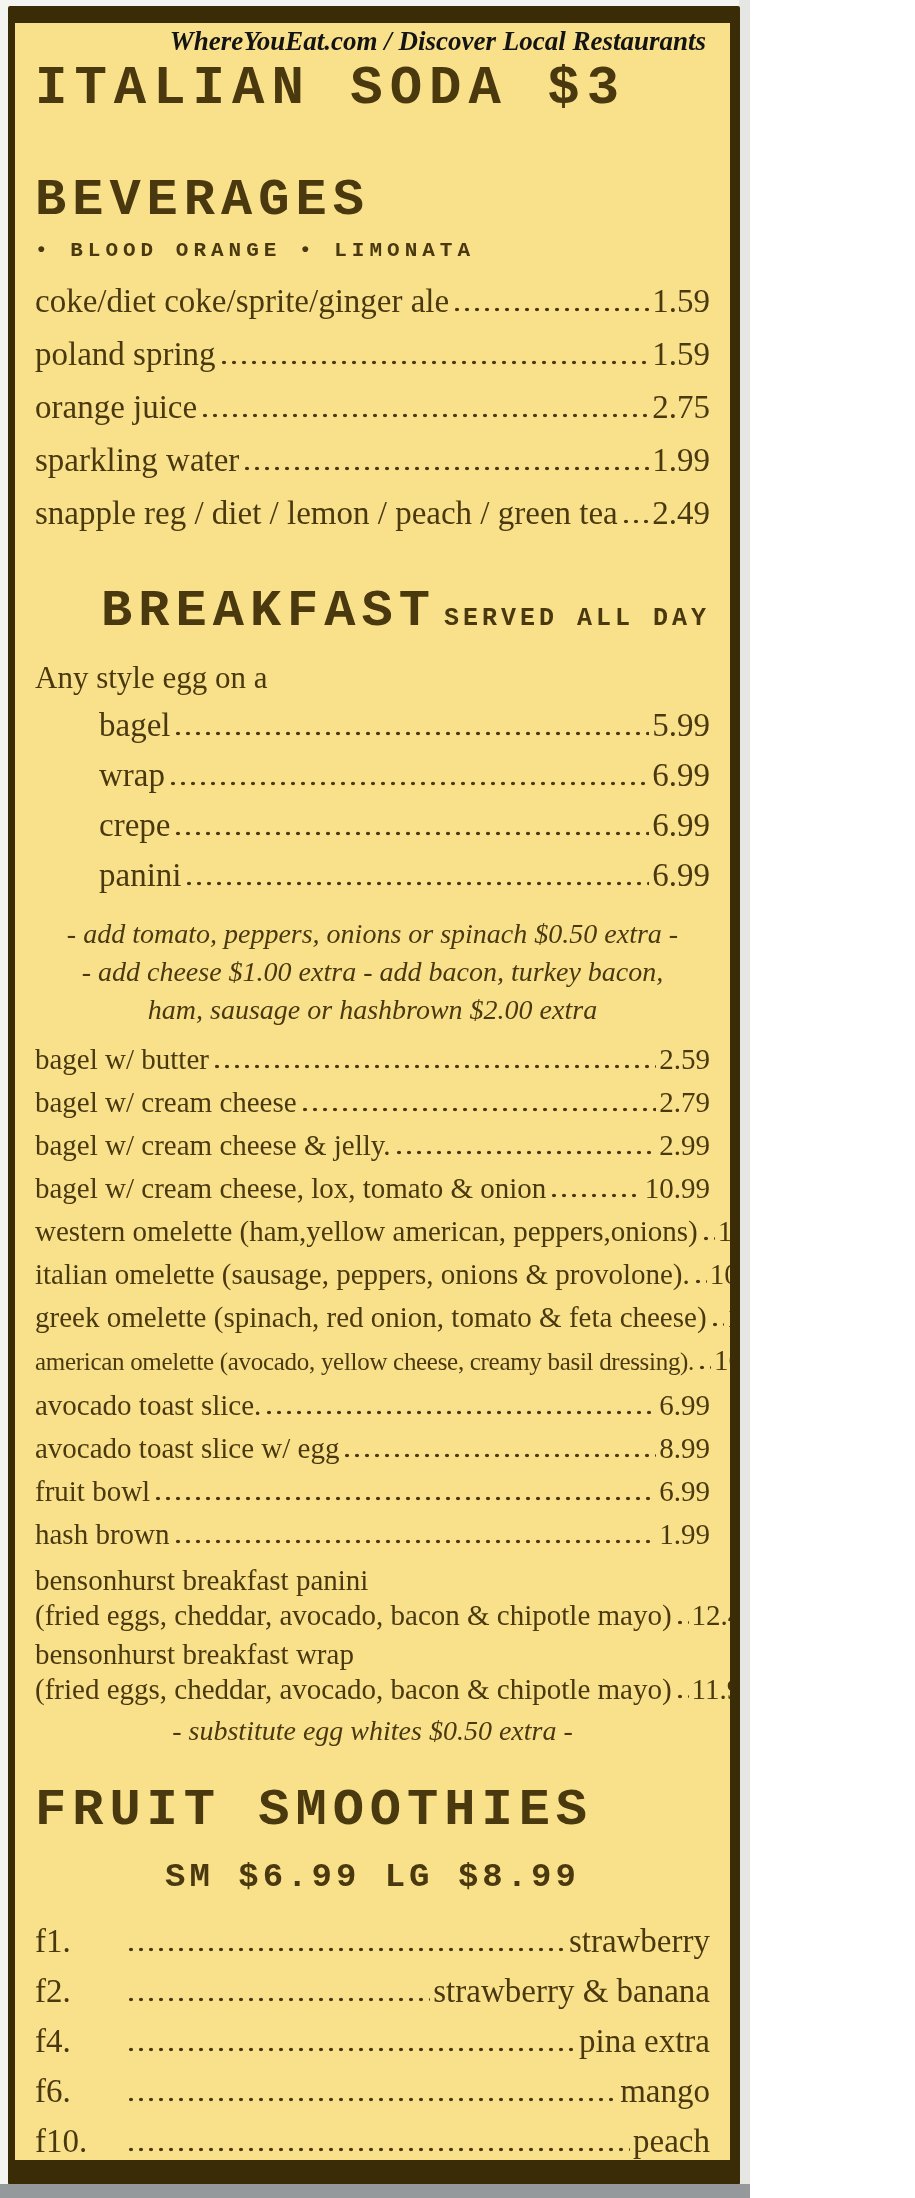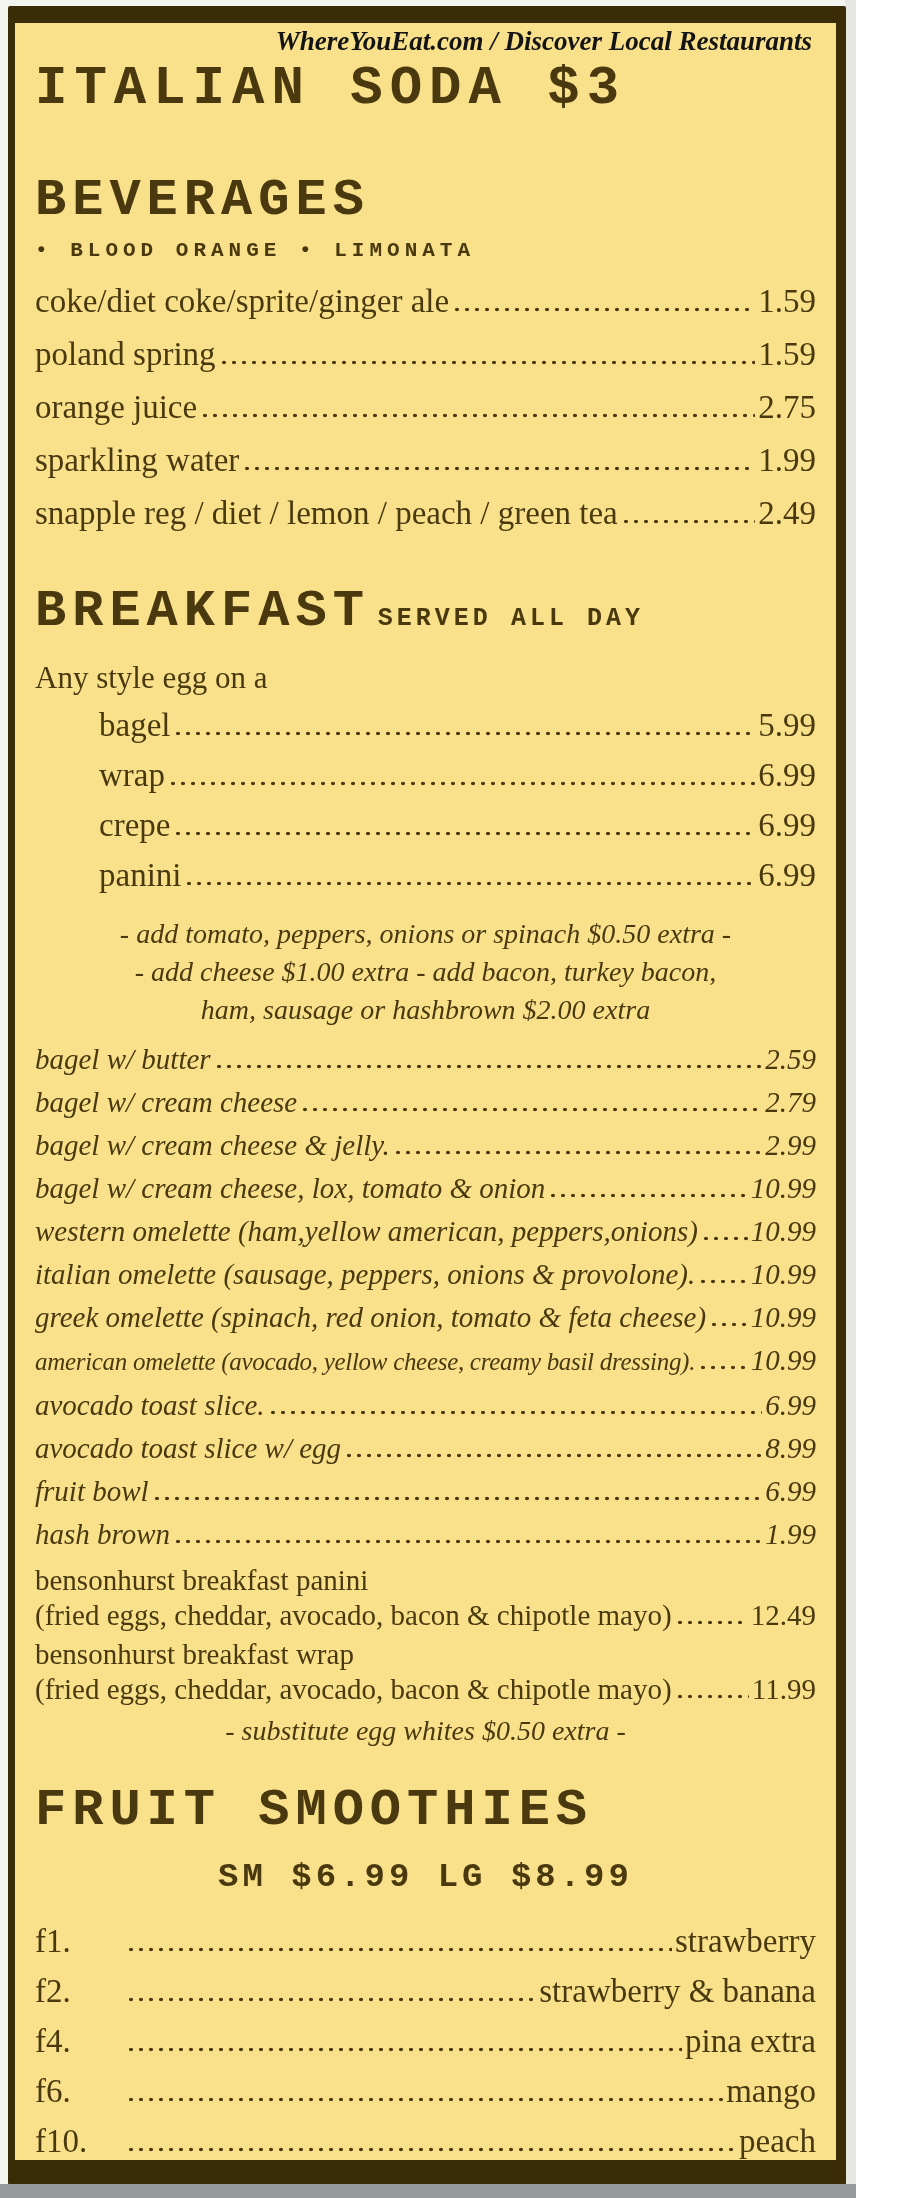--- a/index.html
+++ b/index.html
@@ -1,21 +1,21 @@
 <!DOCTYPE html>
 <html style="--paper: #f9e18c; --ink: #4a390f; --frame: #3a2c07; --wm: #141414; --floor: #96999b; --edge: #e6e6e2;"><head>
 <meta charset="utf-8">
 <style>
   :root{
     --paper:#f9e18c; --ink:#4a390f; --frame:#3a2c07; --wm:#141414;
     --floor:#96999b; --edge:#e6e6e2;
   }
   *{margin:0;padding:0;box-sizing:border-box;}
   body{background:#fff;font-family:"Liberation Serif",serif;}
-  .page{position:relative;width:856px;height:2198px;background:#f4f4f1;overflow:hidden;}
+  .page{position:relative;width:750px;height:2198px;background:#f4f4f1;overflow:hidden;}
   .side-right{position:absolute;right:0;top:0;width:11px;height:100%;background:var(--edge);}
   .floor{position:absolute;left:0;right:0;bottom:0;height:14px;background:var(--floor);}
   .sheet{
     position:absolute;left:8px;top:6px;right:10px;bottom:13px;
     background:var(--paper);
     border-top:17px solid var(--frame);
     border-right:10px solid var(--frame);
     border-bottom:25px solid var(--frame);
     border-left:7px solid var(--frame);
     border-radius:2px;
@@ -27,41 +27,41 @@
     font-family:"Liberation Serif",serif;font-style:italic;font-weight:bold;
     font-size:27px;line-height:32px;color:var(--wm);text-align:right;padding-right:4px;
   }
   .tw{font-family:"Liberation Mono","DejaVu Sans Mono",monospace;font-weight:bold;color:var(--ink);}
   .banner-title{font-size:54px;line-height:60px;letter-spacing:7px;margin-top:2px;}
   .banner-sub{font-size:21px;line-height:28px;letter-spacing:5px;margin-top:8px;}
 
   .sec-head{font-size:52px;line-height:56px;letter-spacing:6px;display:flex;align-items:baseline;}
   .sec-sub{font-size:25px;letter-spacing:4px;margin-left:8px;}
   #bev-head{margin-top:54px;}
-  #bk-head{margin-top:34px;}
+  #bk-head{margin-top:34px;justify-content:flex-end;}
   #fs-head{margin-top:34px;}
   .price-line{font-size:34px;line-height:52px;letter-spacing:4px;text-align:center;margin-top:12px;}
 
   ul{list-style:none;}
   .row{display:flex;align-items:baseline;font-size:33px;line-height:32px;}
   .nm{white-space:nowrap;}
   .pr{white-space:nowrap;flex-shrink:0;}
   .lead{
     flex:1 1 16px;min-width:14px;height:5px;margin:0 3px;align-self:baseline;
     background-image:radial-gradient(circle,var(--ink) 1.6px,rgba(0,0,0,0) 2.1px);
     background-size:10px 5px;background-repeat:repeat-x;background-position:left bottom;
   }
   #bev-list{margin-top:20px;}
   #bev-list li{margin-bottom:21px;}
   .intro{font-size:31px;line-height:34px;margin-top:14px;}
   #egg-list{margin-top:14px;}
   #egg-list li{margin-bottom:18px;padding-left:64px;}
   .note{font-style:italic;font-size:28px;line-height:38px;text-align:center;}
   #notes{margin-top:6px;}
-  #dense-list{margin-top:14px;font-style:italic;}
+  #dense-list{margin-top:14px;}
   #dense-list li{margin-bottom:11px;font-size:29px;}
   #dense-list li:nth-of-type(8) .nm{font-size:25px;letter-spacing:-0.3px;}
   #specials li{margin-bottom:2px;}
   .sp-name{font-size:29px;line-height:38px;}
   #specials .row{font-size:29px;margin-bottom:4px;}
   .footnote{font-style:italic;font-size:28px;line-height:36px;text-align:center;margin-top:4px;}
   #smoothie-list{margin-top:22px;}
   #smoothie-list li{margin-bottom:18px;}
   .code{width:88px;flex-shrink:0;}
 </style>

